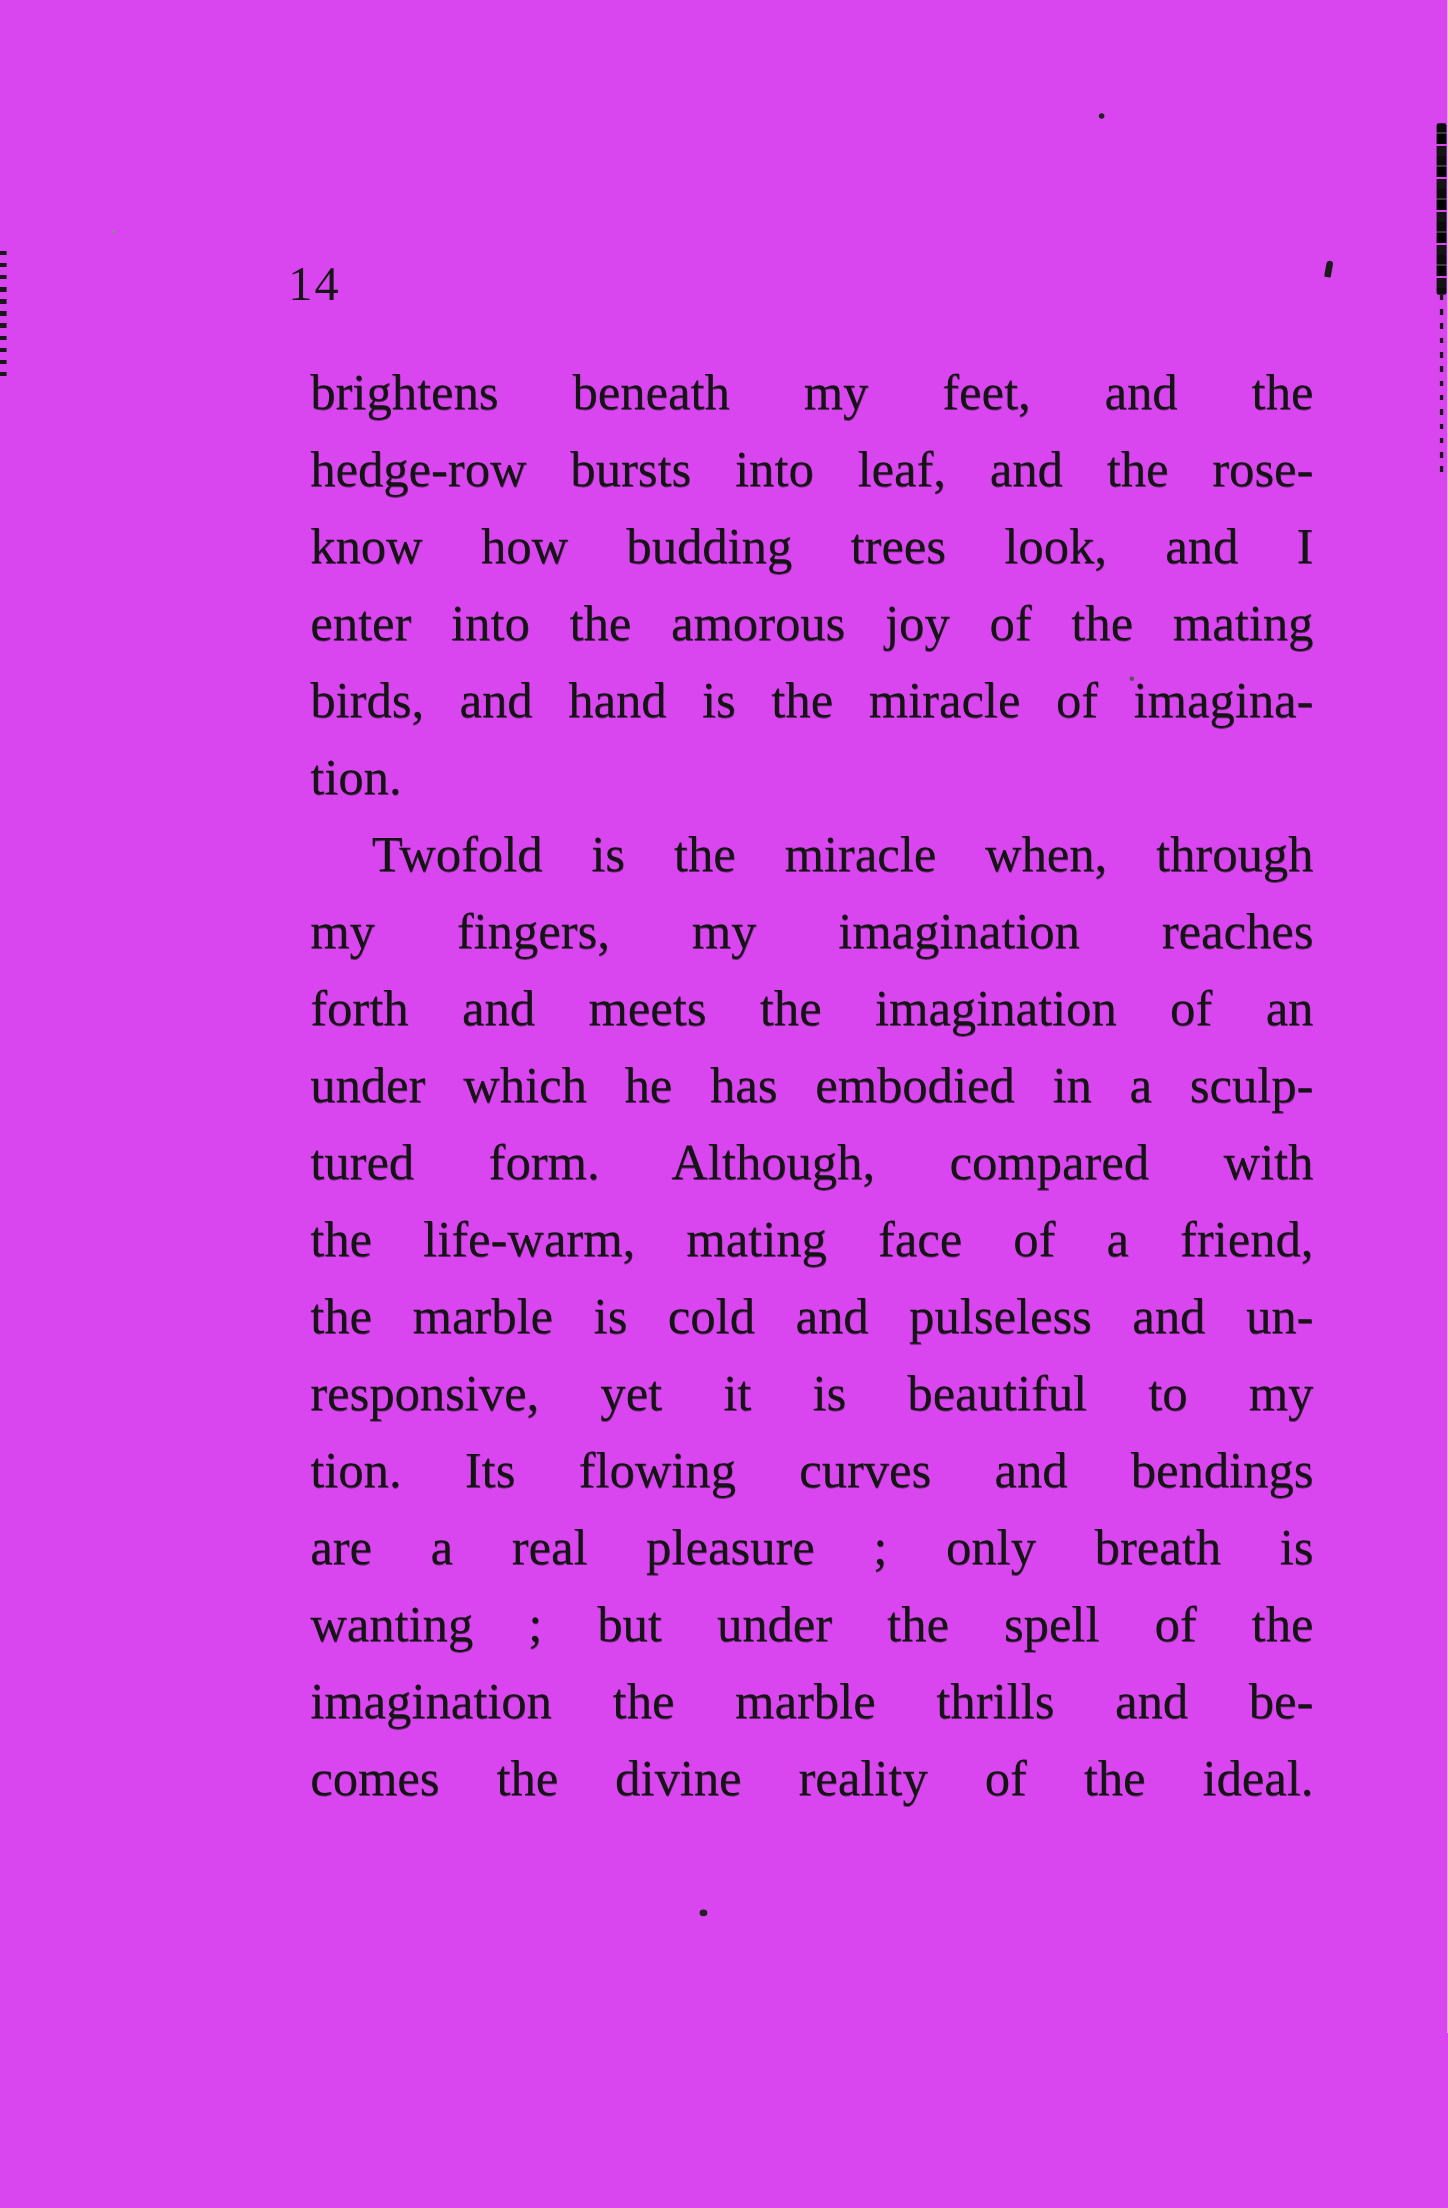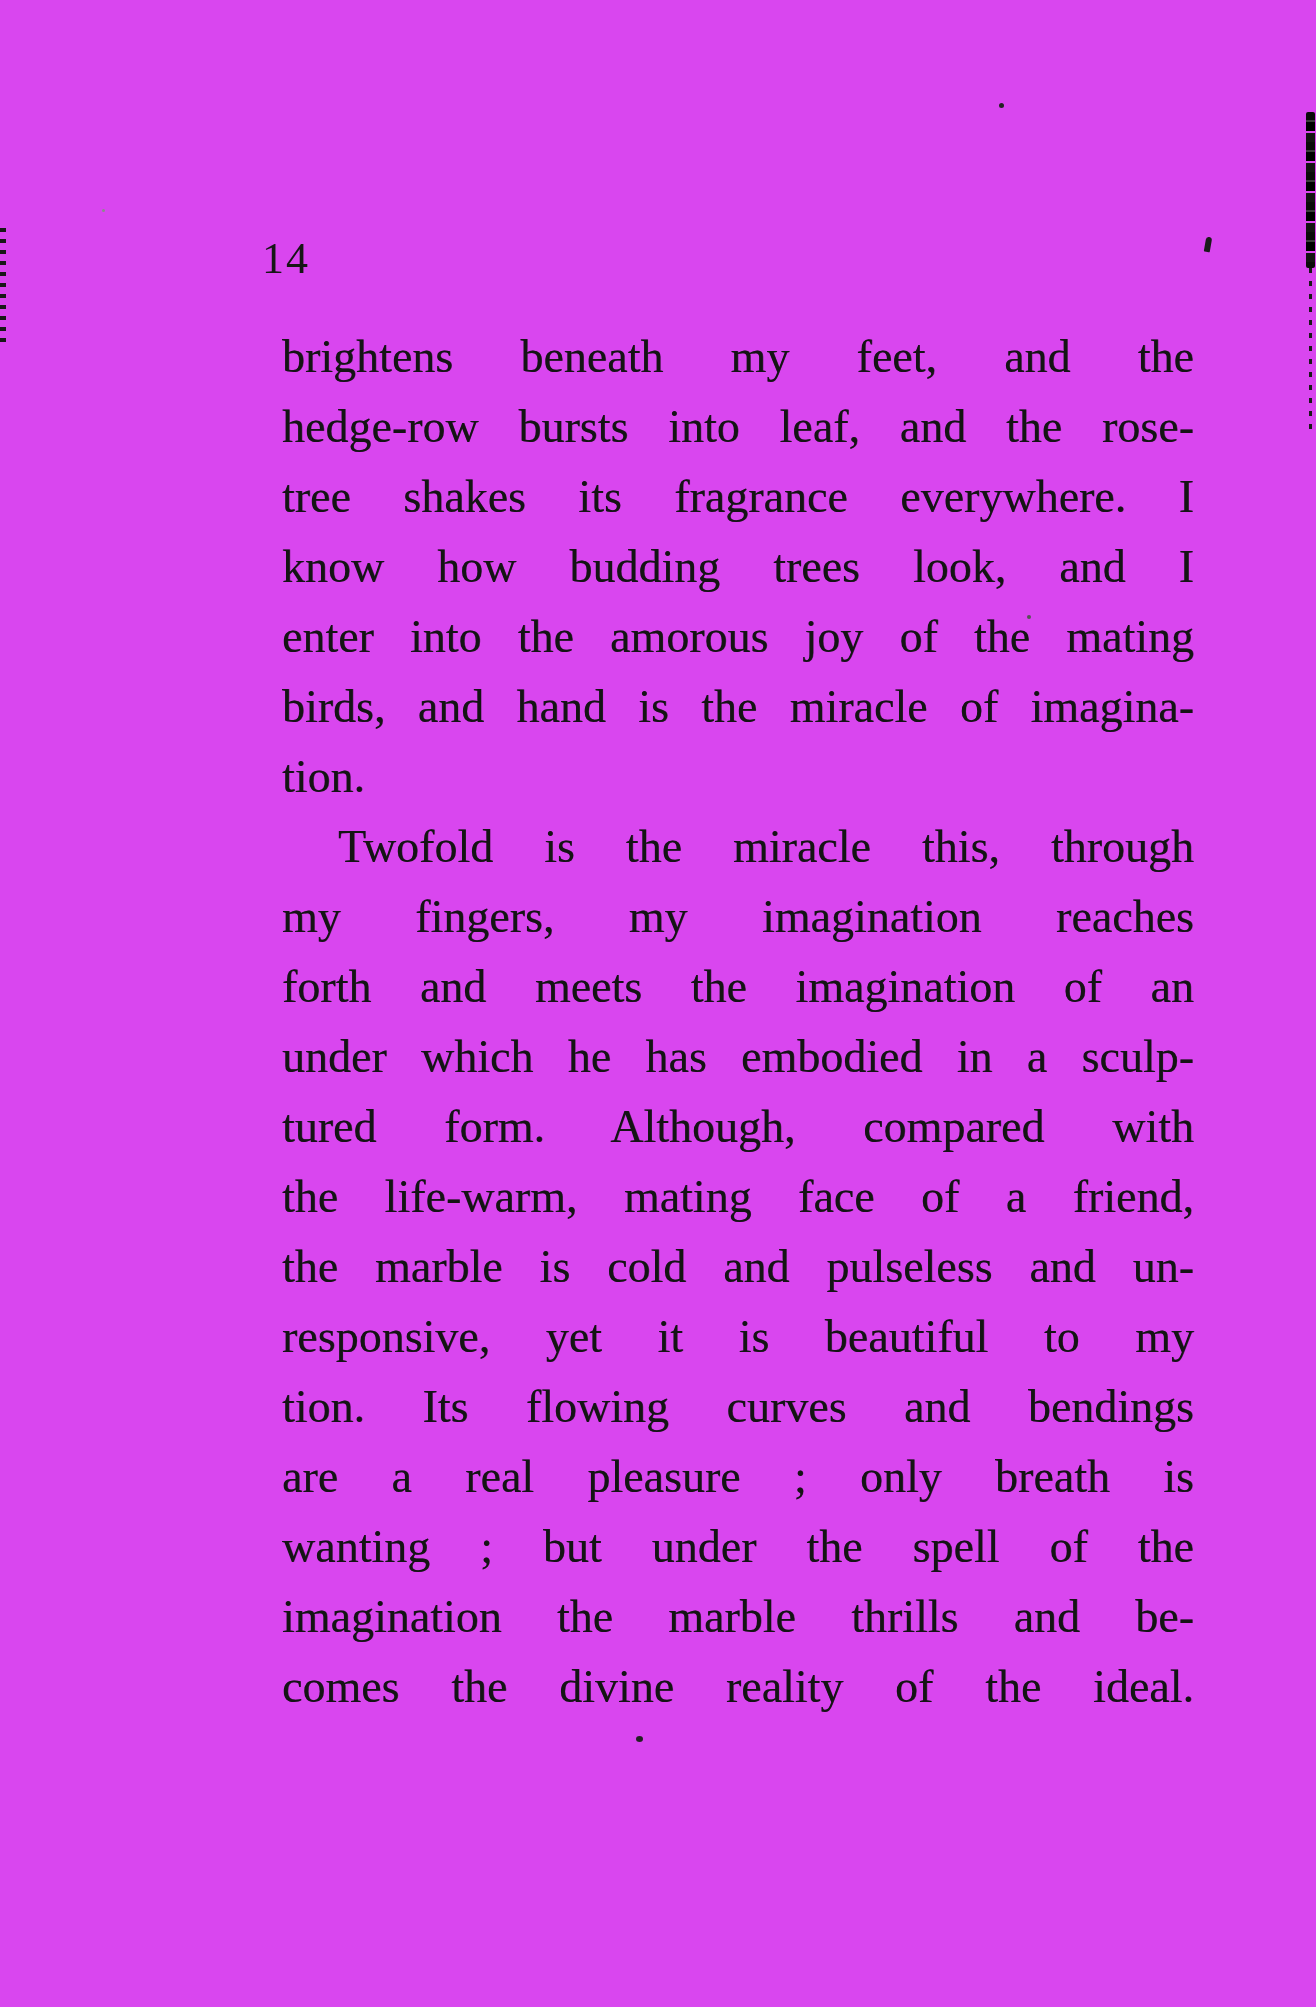--- a/index.html
+++ b/index.html
@@ -96,26 +96,25 @@
 <body>
 
 <div class="page">
 
   <div class="page-number">14</div>
 
 
   <div class="body-text">
     <div class="line">brightens beneath my feet, and the</div>
     <div class="line">hedge-row bursts into leaf, and the rose-</div>
-    <div class="line">tree shakes its fragrance everywhere. I</div>
     <div class="line">know how budding trees look, and I</div>
     <div class="line">enter into the amorous joy of the mating</div>
     <div class="line">birds, and hand is the miracle of imagina-</div>
     <div class="line para-end">tion.</div>
-    <div class="line para-indent">Twofold is the miracle this, through</div>
+    <div class="line para-indent">Twofold is the miracle when, through</div>
     <div class="line">my fingers, my imagination reaches</div>
     <div class="line">forth and meets the imagination of an</div>
     <div class="line">under which he has embodied in a sculp-</div>
     <div class="line">tured form. Although, compared with</div>
     <div class="line">the life-warm, mating face of a friend,</div>
     <div class="line">the marble is cold and pulseless and un-</div>
     <div class="line">responsive, yet it is beautiful to my</div>
     <div class="line">tion. Its flowing curves and bendings</div>
     <div class="line">are a real pleasure ; only breath is</div>
     <div class="line">wanting ; but under the spell of the</div>

